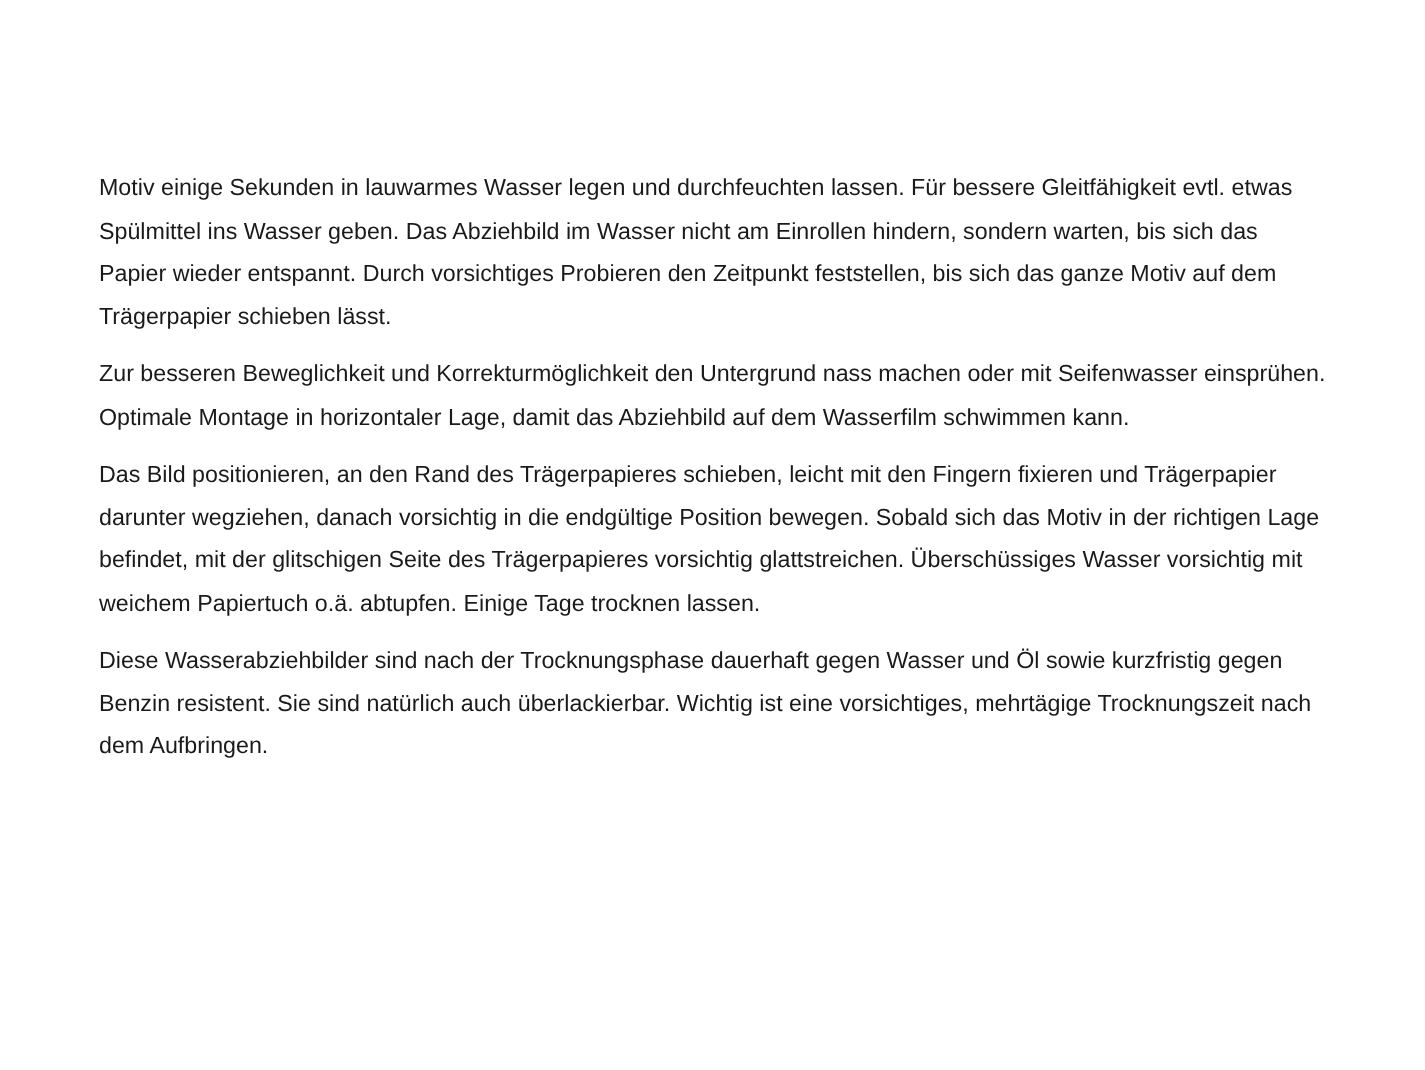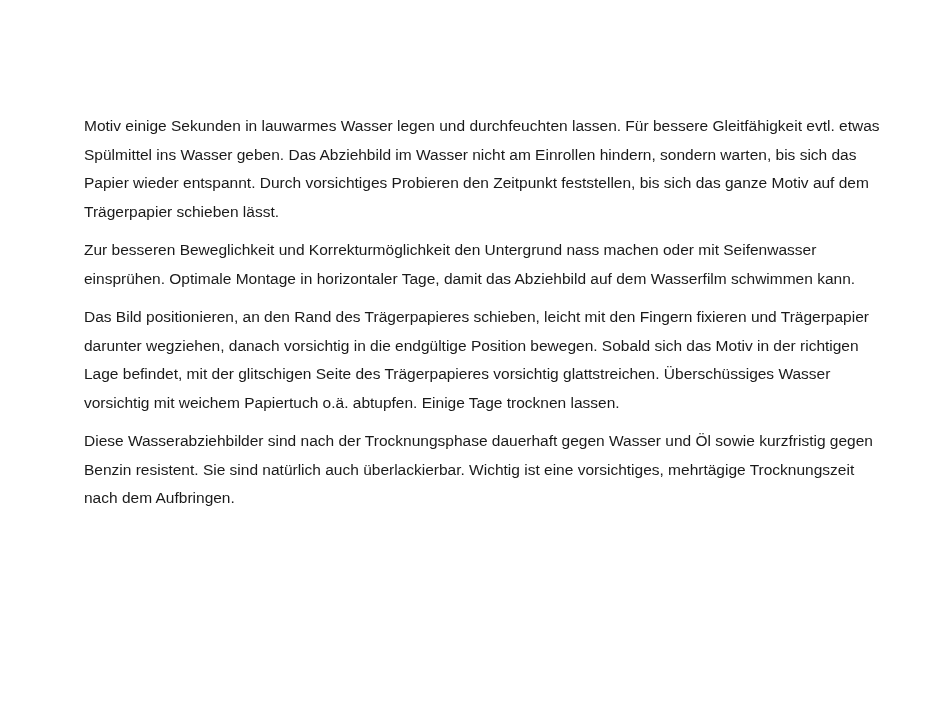--- a/index.html
+++ b/index.html
@@ -27,29 +27,29 @@
     color: #000000;
     margin: 0 0 18px 0;
     line-height: 22px;
     letter-spacing: 0.1px;
   }
   .doc-paragraph {
     font-size: 15.5px;
     font-weight: 400;
     color: #1a1a1a;
     line-height: 28.5px;
-    margin: 0 0 10px 18px;
+    margin: 0 0 10px 0;
     text-align: left;
   }
 </style>
 </head>
 <body>
 
 <div class="page">
 
   <p class="doc-paragraph">Motiv einige Sekunden in lauwarmes Wasser legen und durchfeuchten lassen. Für bessere Gleitfähigkeit evtl. etwas Spülmittel ins Wasser geben. Das Abziehbild im Wasser nicht am Einrollen hindern, sondern warten, bis sich das Papier wieder entspannt. Durch vorsichtiges Probieren den Zeitpunkt feststellen, bis sich das ganze Motiv auf dem Trägerpapier schieben lässt.</p>
 
-  <p class="doc-paragraph">Zur besseren Beweglichkeit und Korrekturmöglichkeit den Untergrund nass machen oder mit Seifenwasser einsprühen. Optimale Montage in horizontaler Tage, damit das Abziehbild auf dem Wasserfilm schwimmen kann.</p>
+  <p class="doc-paragraph">Zur besseren Beweglichkeit und Korrekturmöglichkeit den Untergrund nass machen oder mit Seifenwasser einsprühen. Optimale Montage in horizontaler Lage, damit das Abziehbild auf dem Wasserfilm schwimmen kann.</p>
 
   <p class="doc-paragraph">Das Bild positionieren, an den Rand des Trägerpapieres schieben, leicht mit den Fingern fixieren und Trägerpapier darunter wegziehen, danach vorsichtig in die endgültige Position bewegen. Sobald sich das Motiv in der richtigen Lage befindet, mit der glitschigen Seite des Trägerpapieres vorsichtig glattstreichen. Überschüssiges Wasser vorsichtig mit weichem Papiertuch o.ä. abtupfen. Einige Tage trocknen lassen.</p>
 
   <p class="doc-paragraph">Diese Wasserabziehbilder sind nach der Trocknungsphase dauerhaft gegen Wasser und Öl sowie kurzfristig gegen Benzin resistent. Sie sind natürlich auch überlackierbar. Wichtig ist eine vorsichtiges, mehrtägige Trocknungszeit nach dem Aufbringen.</p>
 </div>
 
 </body></html>

